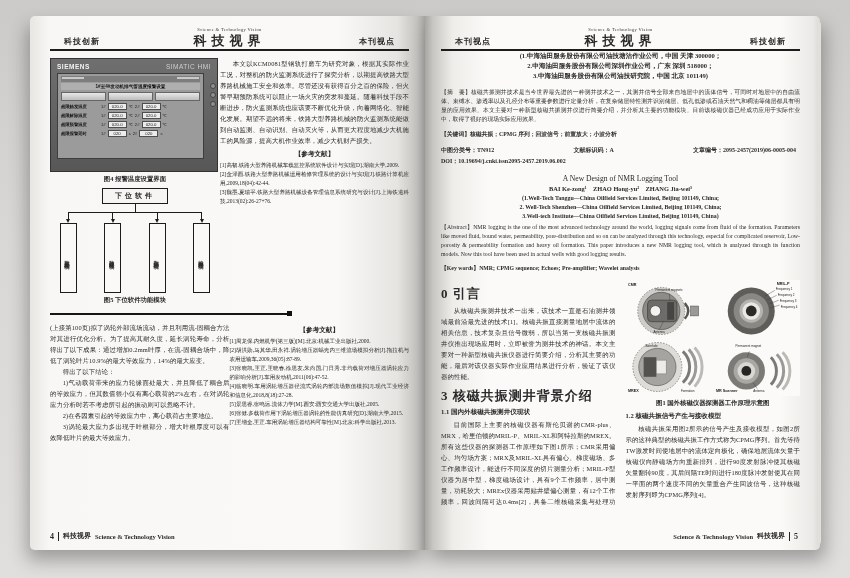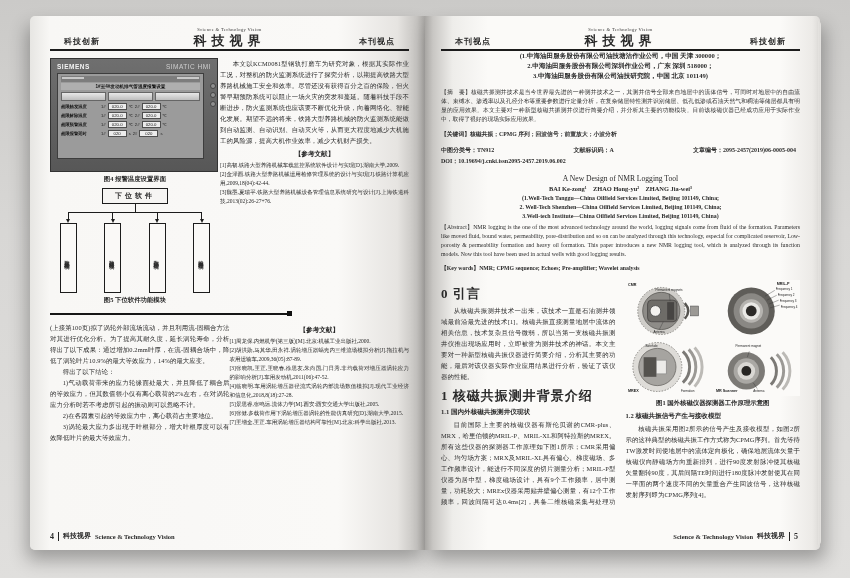--- a/index.html
+++ b/index.html
@@ -302,21 +302,21 @@
       <p class="en-affil">(1.Well-Tech Tanggu—China Oilfield Services Limited, Beijing 101149, China;</p>
       <p class="en-affil">2. Well-Tech Shenzhen—China Oilfield Services Limited, Beijing 101149, China;</p>
       <p class="en-affil">3.Well-tech Institute—China Oilfield Services Limited, Beijing 101149, China)</p>
       <p class="en-abs">【Abstract】NMR logging is the one of the most advanced technology around the world, logging signals come from fluid of the formation. Parameters like moved fluid, bound water, permeability, pore-distribution and so on can be analyzed through this technology, especial for complicated reservoir, Low-porosity &amp; permeability formation and heavy oil formation. This paper introduces a new NMR logging tool, which is analyzed through its function models. Now this tool have been used in actual wells with good logging results.</p>
       <p class="en-kw">【Key words】NMR; CPMG sequence; Echoes; Pre-amplifier; Wavelet analysis</p>
 
       <div class="rp-cols">
         <div class="rp-col">
           <div class="sec-h">0  引言</div>
           <p class="p indent">从核磁共振测井技术一出来，该技术一直是石油测井领域最前沿最先进的技术[1]。核磁共振直接测量地层中流体的相关信息，技术复杂且信号微弱，所以当第一支核磁共振测井仪推出现场应用时，立即被誉为测井技术的神话。本文主要对一种新型核磁共振仪器进行简要介绍，分析其主要的功能，最后对该仪器实际作业应用结果进行分析，验证了该仪器的性能。</p>
-          <div class="sec-h">1  核磁共振测井背景介绍</div>
+          <div class="sec-h">3  核磁共振测井背景介绍</div>
           <div class="sub-h">1.1  国内外核磁共振测井仪现状</div>
           <p class="p indent">目前国际上主要的核磁仪器有斯伦贝谢的CMR-plus、MRX，哈里伯顿的MRIL-P、MRIL-XL和阿特拉斯的MREX。所有这些仪器的探测器工作原理如下图1所示；CMR采用偏心、均匀场方案；MRX及MRIL-XL具有偏心、梯度磁场、多工作频率设计，能进行不同深度的切片测量分析；MRIL-P型仪器为居中型，梯度磁场设计，具有9个工作频率，居中测量，功耗较大；MREx仪器采用贴井壁偏心测量，有12个工作频率，回波间隔可达0.4ms[2]，具备二维核磁采集与处理功能。本文设计的新型核磁仪器，采用6个频率的梯度场，具有高分辨率等主要优点[3]，处于国际同类仪器具有相同水平。</p>
         </div>
 
         <div class="rp-col">
 
           <div class="f1">
             <svg viewBox="0 0 88 57">
               <circle cx="36" cy="31" r="24" fill="#cfcdc9" stroke="#8a8884" stroke-width="1" stroke-dasharray="1.5 1.5"></circle>
               <circle cx="36" cy="31" r="19" fill="#8e8c88" stroke="#5a5854" stroke-width="0.8"></circle>

